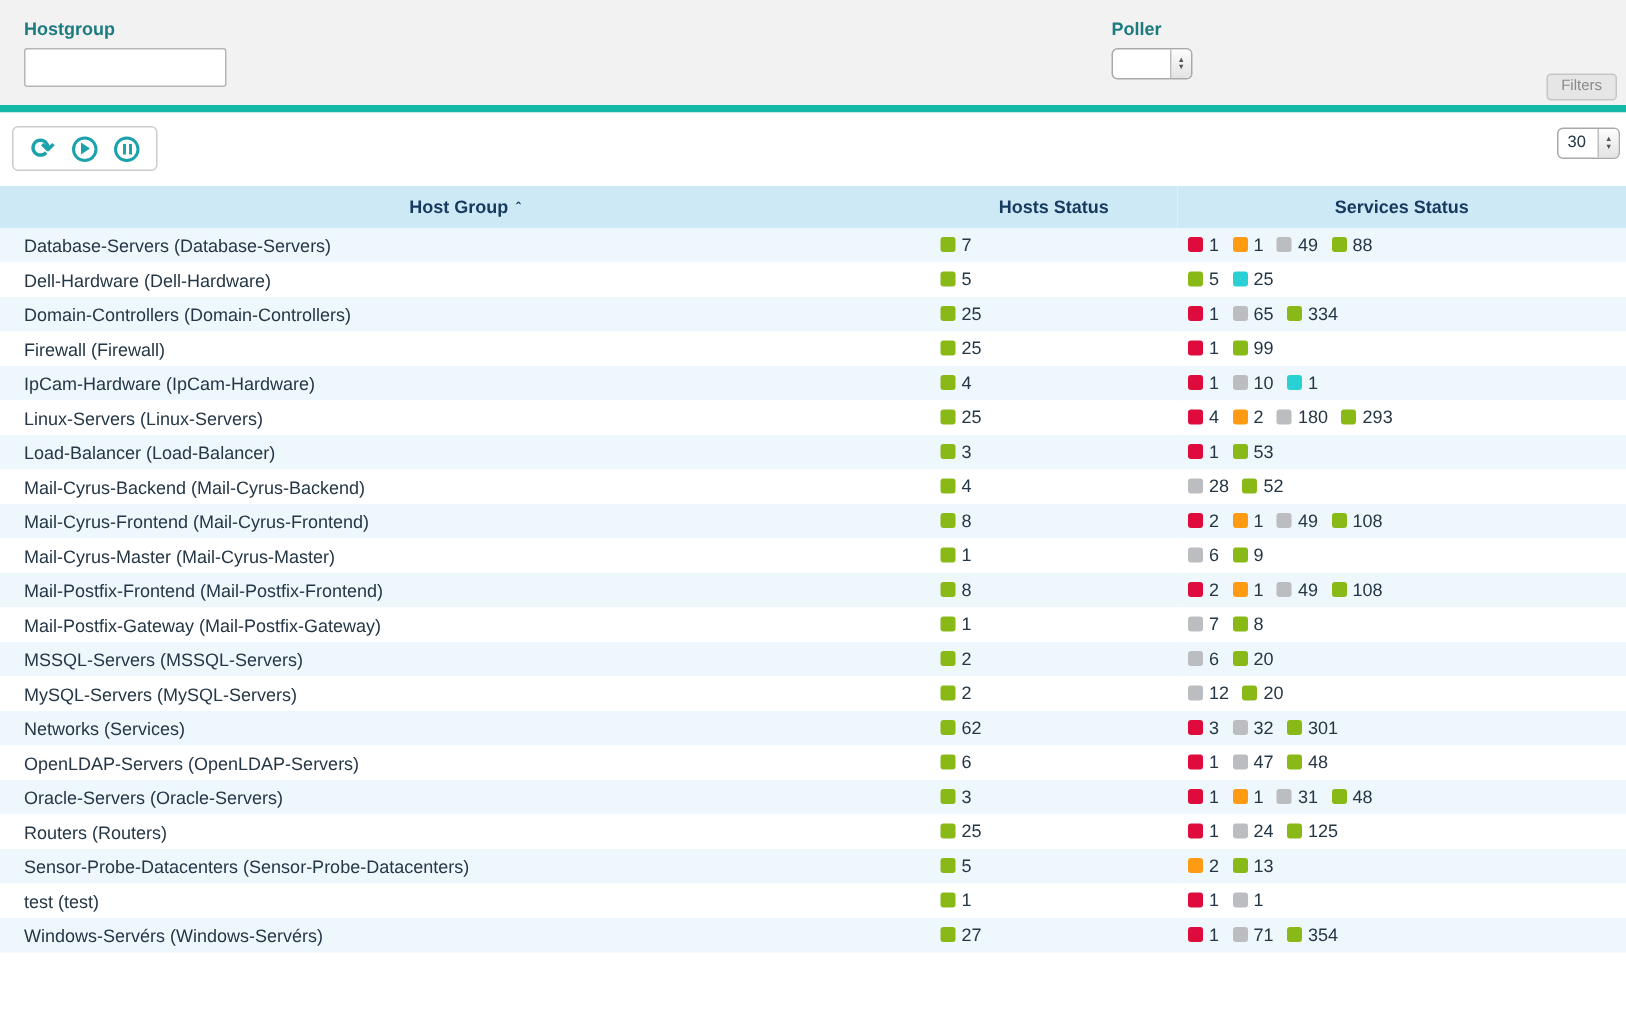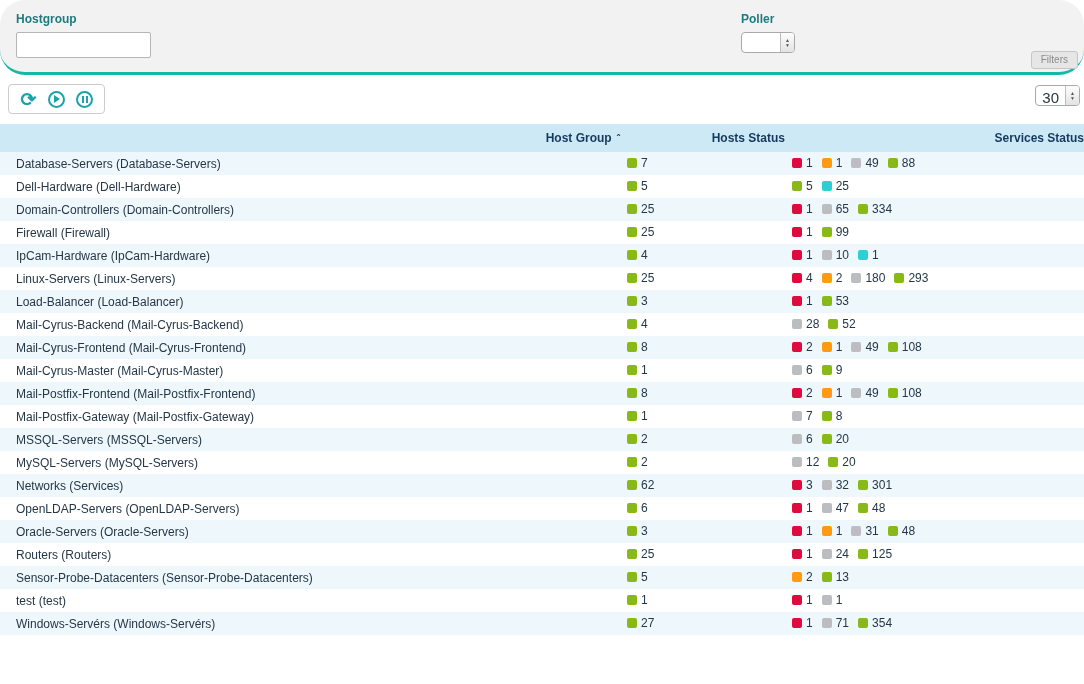--- a/index.html
+++ b/index.html
@@ -8,22 +8,21 @@
     font-family: "Liberation Sans", sans-serif;
     background: #ffffff;
     color: #253746;
   }
 
   
   .filter-panel {
     position: relative;
     height: 75px;
     background: #f2f2f2;
-    border-bottom: 3px solid #14b8a6;
-    border-radius: 25px;
+    border-bottom: 5px solid #14b8a6;
   }
   .filter-field { position: absolute; top: 12px; }
   .filter-field.hostgroup { left: 16px; }
   .filter-field.poller { left: 741px; }
   .filter-label {
     display: block;
     font-size: 12px;
     font-weight: bold;
     color: #1d7b7f;
     margin-bottom: 6px;
@@ -42,21 +41,21 @@
     display: inline-flex;
     align-items: stretch;
     background: #ffffff;
     border: 1px solid #a9a9a9;
     border-radius: 4px;
     height: 21px;
     overflow: hidden;
     cursor: default;
   }
   .select-mock .sel-value {
-    font-size: 15px;
+    font-size: 11px;
     color: #253746;
     padding: 3px 6px 0 6px;
     min-width: 26px;
   }
   .select-mock.poller-sel .sel-value { min-width: 38px; }
   .sel-stepper {
     display: flex; flex-direction: column;
     justify-content: center; align-items: center;
     width: 14px;
     background: linear-gradient(#fdfdfd, #e3e3e3);
@@ -125,21 +124,21 @@
   table { width: 1084px; border-collapse: collapse; table-layout: fixed; }
   col.c-name { width: 620px; }
   col.c-hosts { width: 165px; }
   col.c-services { width: 299px; }
   thead th {
     height: 28px;
     background: #cde9f6;
     color: #16395f;
     font-size: 12px;
     font-weight: bold;
-    text-align: right;
+    text-align: center;
     cursor: pointer;
   }
   .sort-caret { font-size: 10px; font-weight: bold; margin-left: 5px; color: #16395f; }
   tbody tr { height: 23px; padding-left: 36px; }
   tbody tr:nth-child(odd) { background: #eef7fc; }
   tbody tr:nth-child(even) { background: #ffffff; }
   td { font-size: 12px; color: #253746; vertical-align: middle; padding: 0; }
   td.cell-name { padding-left: 16px; }
   td.cell-name span { cursor: pointer; }
   td.cell-badges { padding-left: 7px; white-space: nowrap; }

